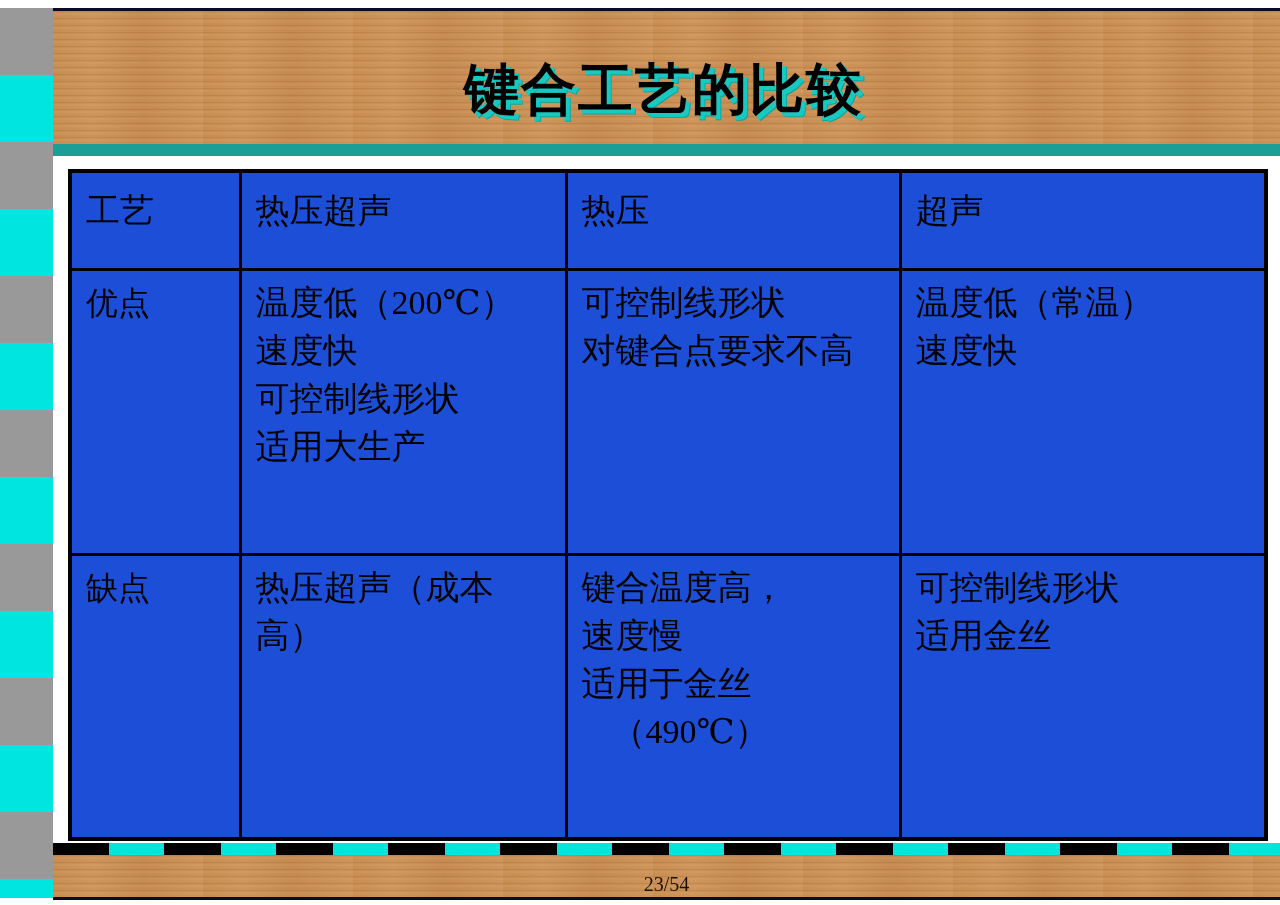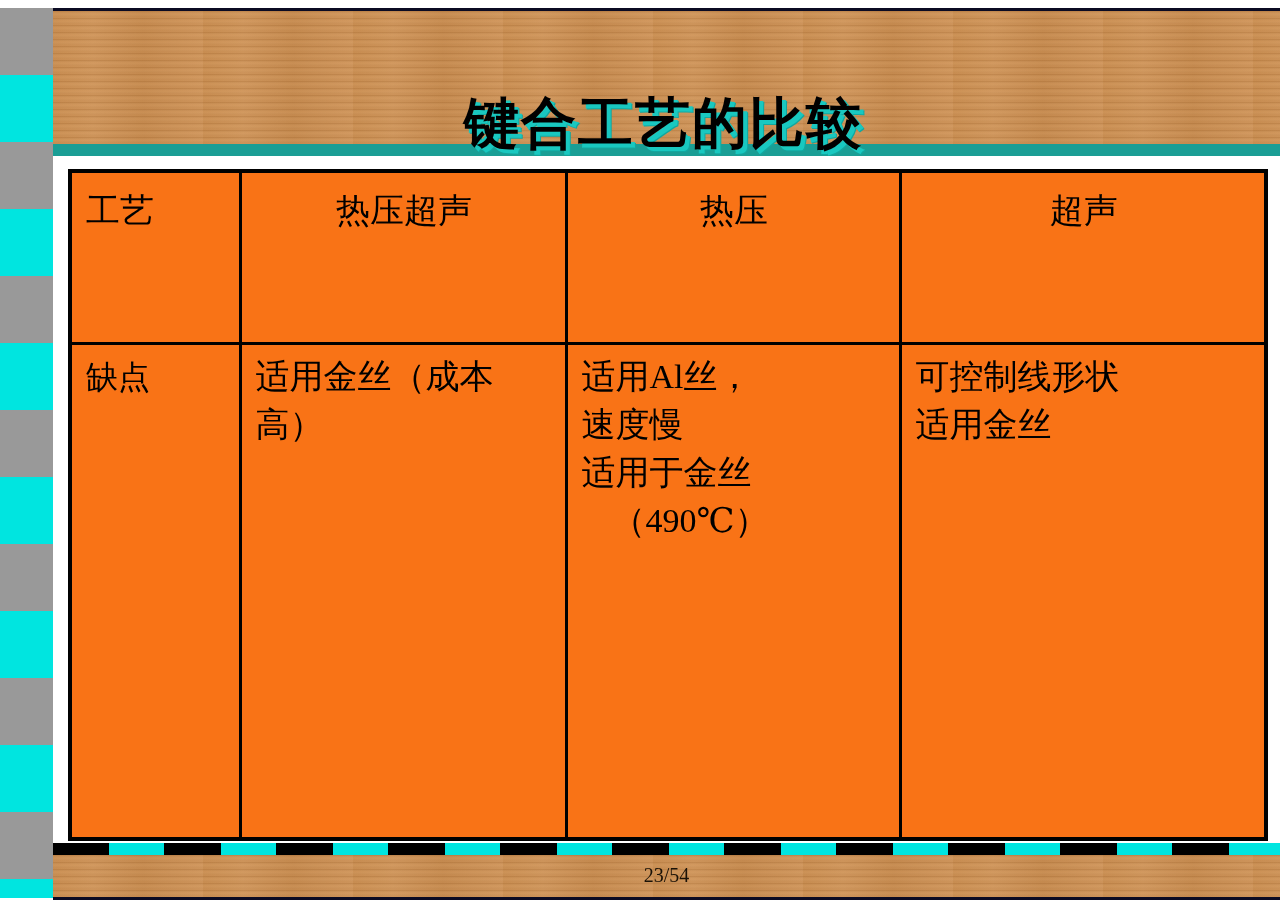--- a/index.html
+++ b/index.html
@@ -75,21 +75,20 @@
     width: 1221px;
     text-align: center;
     font-family: "Liberation Serif", "DejaVu Serif", serif;
     font-size: 55px;
     font-weight: bold;
     line-height: 64px;
     color: #000000;
     letter-spacing: 2px;
     text-shadow: 4px 4px 0 #19c8c0, 5px 5px 0 #12a79f;
     white-space: nowrap;
-    margin-top: 34px;
   }
 
   
   #body-area {
     position: absolute;
     left: 53px; top: 156px;
     width: 1227px;
     height: 687px;
     background: #ffffff;
   }
@@ -99,34 +98,33 @@
     left: 15px; top: 13px;
     width: 1196px;
     height: 672px;
     border-collapse: collapse;
     table-layout: fixed;
     background: #fbcc9b;
     border: 4px solid #000000;
   }
   #comparison-table td {
     border: 3px solid #000000;
-    background: #f97316;
+    background: #1d4ed8;
     vertical-align: top;
     padding: 8px 12px 8px 14px;
     font-family: "Liberation Serif", "DejaVu Serif", serif;
     font-size: 34px;
     line-height: 48px;
     color: #000000;
     word-break: break-all;
   }
   #comparison-table td.label-cell {
     font-size: 32px;
   }
   #comparison-table tr.header-row td {
-    text-align: center;
     padding-top: 14px;
     font-size: 34px;
   }
   #comparison-table tr.header-row td.label-cell {
     text-align: left;
   }
   col.c1 { width: 170px; }
   col.c2 { width: 326px; }
   col.c3 { width: 334px; }
   col.c4 { width: 366px; }
@@ -168,21 +166,21 @@
       repeating-linear-gradient(to right,
         rgba(196,134,68,0.35) 0px,
         rgba(222,168,106,0.18) 40px,
         rgba(182,120,56,0.30) 90px,
         rgba(226,172,112,0.14) 150px),
       #cd9157;
     border-bottom: 3px solid #0b0b23;
   }
   #page-number {
     position: absolute;
-    left: 0; right: 0; top: 9px;
+    left: 0; right: 0; top: 18px;
     text-align: center;
     font-family: "Liberation Serif", "DejaVu Serif", serif;
     font-size: 20px;
     color: #1a1207;
   }
 </style>
 </head>
 <body>
 
 <div id="slide">
@@ -216,26 +214,43 @@
           <col class="c4">
       </colgroup>
       <tbody>
         <tr class="header-row">
           <td class="label-cell">工艺</td>
           <td>热压超声</td>
           <td>热压</td>
           <td>超声</td>
         </tr>
         <tr>
+          <td class="label-cell">优点</td>
+          <td>
+              <span class="cell-line">温度低（200℃）</span>
+              <span class="cell-line">速度快</span>
+              <span class="cell-line">可控制线形状</span>
+              <span class="cell-line">适用大生产</span>
+            </td>
+          <td>
+              <span class="cell-line">可控制线形状</span>
+              <span class="cell-line">对键合点要求不高</span>
+            </td>
+          <td>
+              <span class="cell-line">温度低（常温）</span>
+              <span class="cell-line">速度快</span>
+            </td>
+        </tr>
+        <tr>
           <td class="label-cell">缺点</td>
           <td>
-              <span class="cell-line">适用金丝（成本高）</span>
-            </td>
-          <td>
-              <span class="cell-line">适用Al丝，</span>
+              <span class="cell-line">热压超声（成本高）</span>
+            </td>
+          <td>
+              <span class="cell-line">键合温度高，</span>
               <span class="cell-line">速度慢</span>
               <span class="cell-line">适用于金丝</span>
               <span class="cell-line indent">（490℃）</span>
             </td>
           <td>
               <span class="cell-line">可控制线形状</span>
               <span class="cell-line">适用金丝</span>
             </td>
         </tr>
       </tbody>

